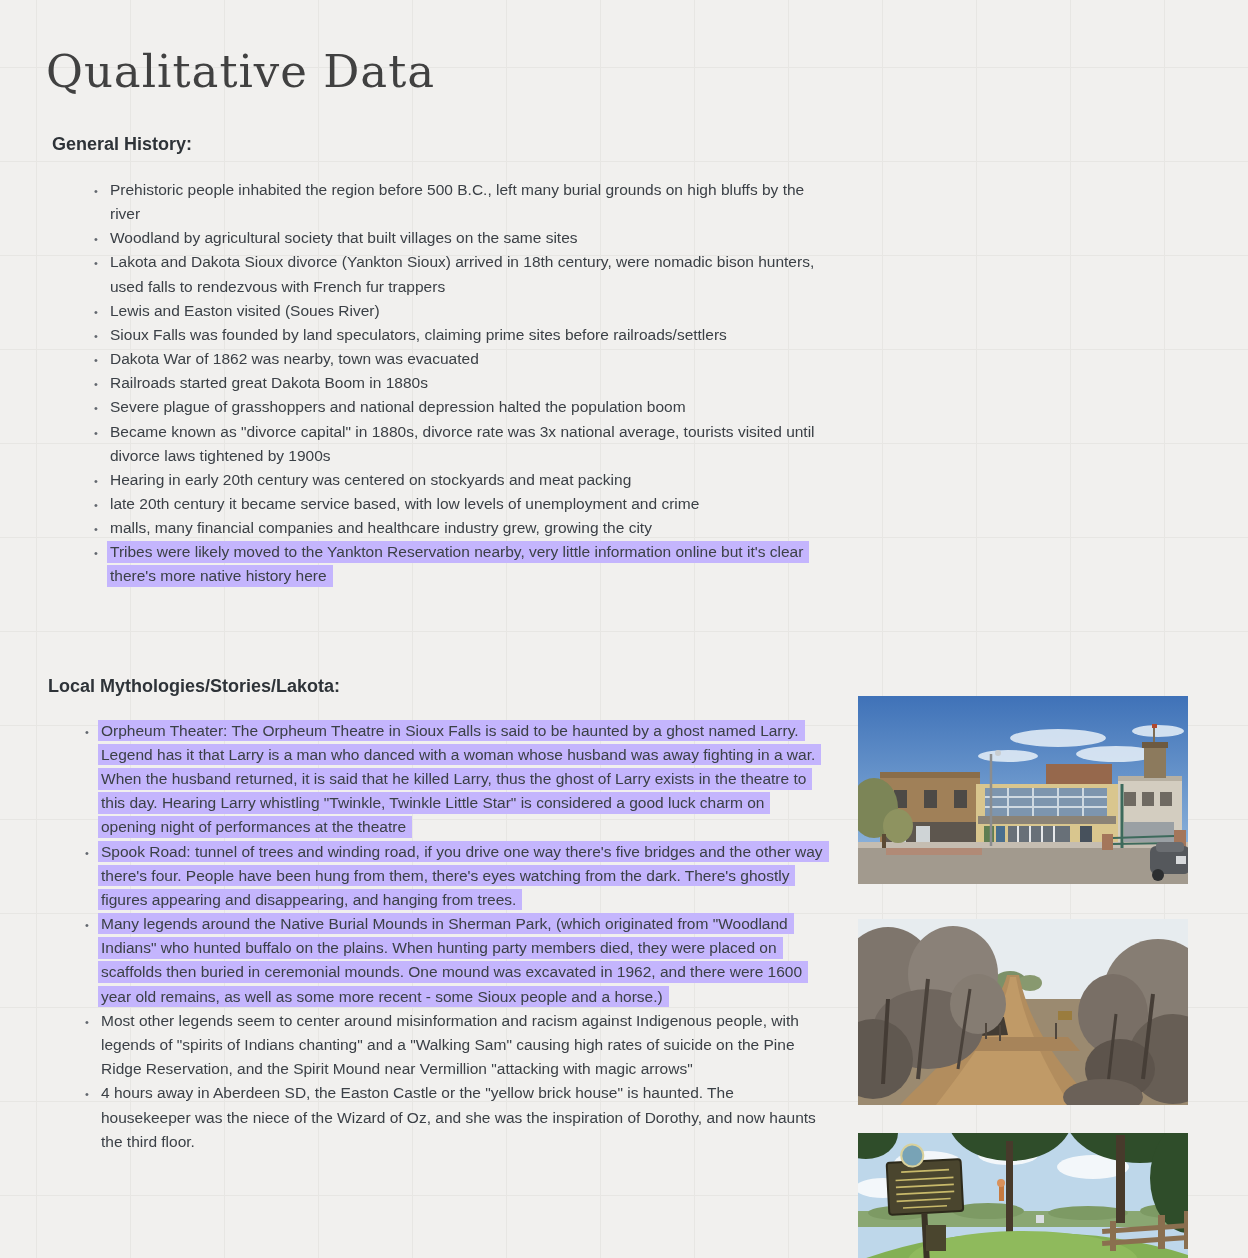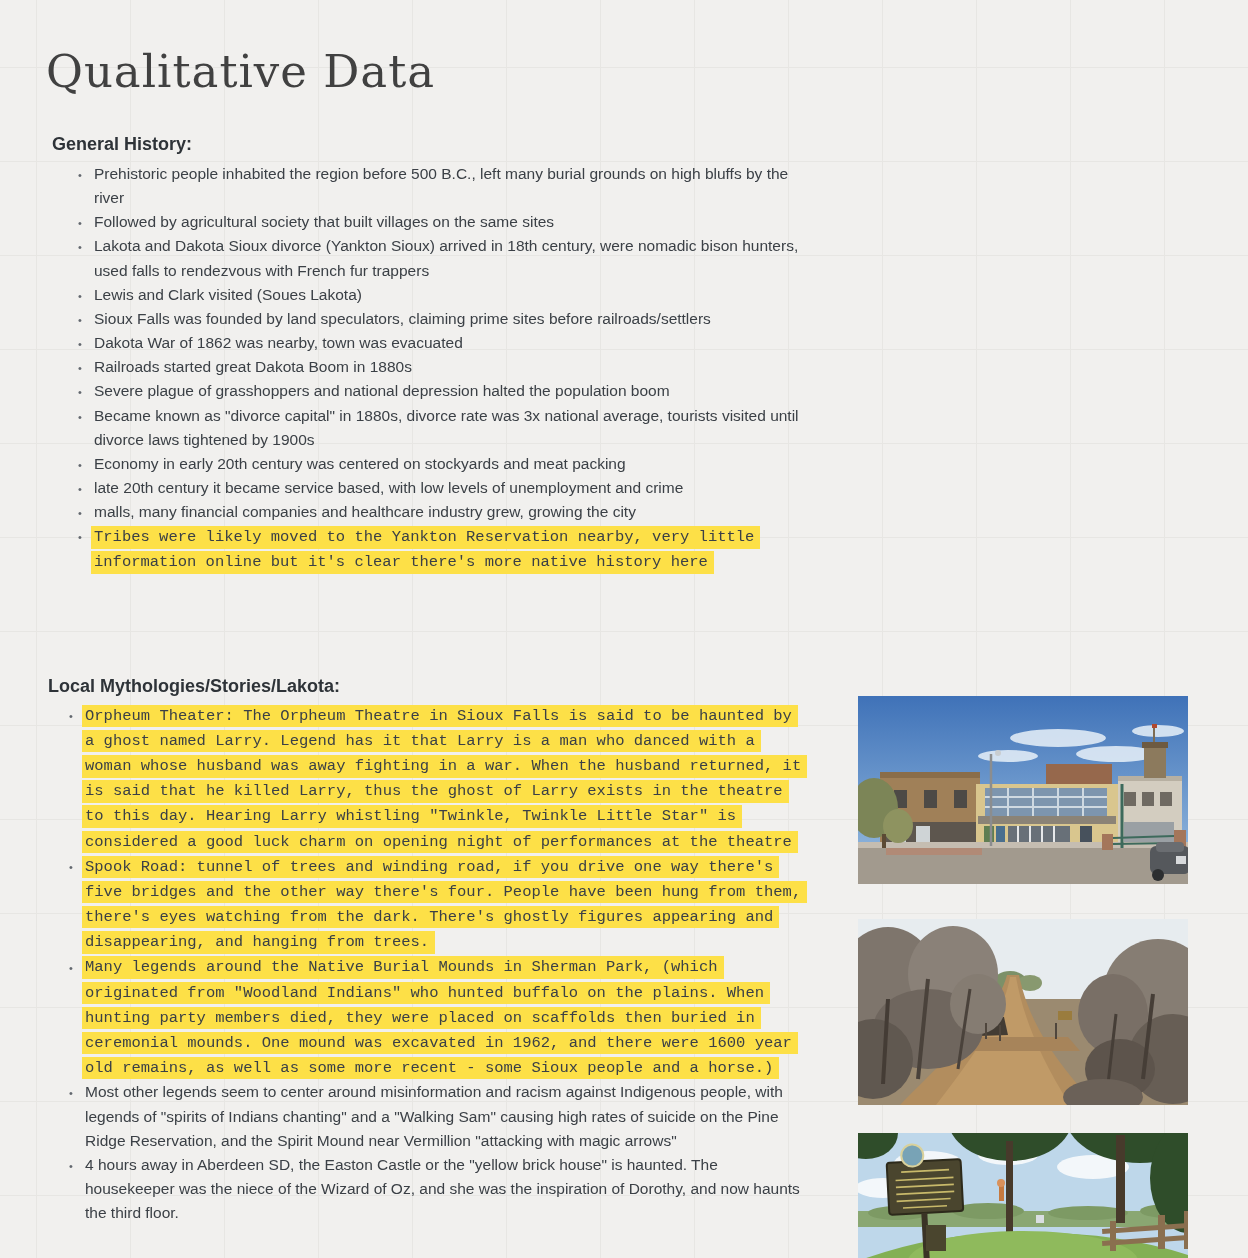--- a/index.html
+++ b/index.html
@@ -21,61 +21,60 @@
     font-weight:300;
     font-size:45px;line-height:1.15;
     color:#414141;letter-spacing:1px;text-align:center;
   }
   .section-heading{
     font-size:18px;font-weight:bold;color:#2e3338;line-height:17px;
   }
   .h1{left:52px;top:121px;}
   .h2{left:48px;top:663px;}
   ul.note-list{
-    list-style:none;margin:0;padding:0 0 0 45px;
+    list-style:none;margin:16px;padding:0 0 0 45px;
     font-size:15.5px;line-height:24.15px;
   }
   .list-1{left:49px;top:162px;width:712px;}
   .list-2{left:40px;top:703px;width:722px;}
   ul.note-list li{position:relative;}
   ul.note-list li::before{
     content:"•";position:absolute;left:-16px;top:1px;
     font-size:11px;color:#62676e;
   }
   .hl{
-    background:#fde047;
+    background:#c4b5fd;
     padding:2.2px 6px 2.2px 3px;
     margin-left:-3px;
     -webkit-box-decoration-break:clone;
     box-decoration-break:clone;
-    font-family:Liberation Mono, monospace;
   }
   .photo{border:0;display:block;background:#ddd;}
   .photo svg{display:block;}
   .ph1{left:858px;top:696px;width:330px;height:188px;}
   .ph2{left:858px;top:919px;width:330px;height:186px;}
   .ph3{left:858px;top:1133px;width:330px;height:170px;}
 </style>
 </head>
 <body>
 
 <h1 class="abs page-title">Qualitative Data</h1>
 
 <h2 class="abs section-heading h1">General History:</h2>
 <ul class="abs note-list list-1">
     <li>Prehistoric people inhabited the region before 500 B.C., left many burial grounds on high bluffs by the river</li>
-    <li>Followed by agricultural society that built villages on the same sites</li>
+    <li>Woodland by agricultural society that built villages on the same sites</li>
     <li>Lakota and Dakota Sioux divorce (Yankton Sioux) arrived in 18th century, were nomadic bison hunters, used falls to rendezvous with French fur trappers</li>
-    <li>Lewis and Clark visited (Soues Lakota)</li>
+    <li>Lewis and Easton visited (Soues River)</li>
     <li>Sioux Falls was founded by land speculators, claiming prime sites before railroads/settlers</li>
     <li>Dakota War of 1862 was nearby, town was evacuated</li>
     <li>Railroads started great Dakota Boom in 1880s</li>
     <li>Severe plague of grasshoppers and national depression halted the population boom</li>
     <li>Became known as "divorce capital" in 1880s, divorce rate was 3x national average, tourists visited until divorce laws tightened by 1900s</li>
-    <li>Economy in early 20th century was centered on stockyards and meat packing</li>
+    <li>Hearing in early 20th century was centered on stockyards and meat packing</li>
     <li>late 20th century it became service based, with low levels of unemployment and crime</li>
     <li>malls, many financial companies and healthcare industry grew, growing the city</li>
     <li><span class="hl">Tribes were likely moved to the Yankton Reservation nearby, very little information online but it's clear there's more native history here</span></li>
   </ul>
 
 <h2 class="abs section-heading h2">Local Mythologies/Stories/Lakota:</h2>
 <ul class="abs note-list list-2">
     <li><span class="hl">Orpheum Theater: The Orpheum Theatre in Sioux Falls is said to be haunted by a ghost named Larry. Legend has it that Larry is a man who danced with a woman whose husband was away fighting in a war. When the husband returned, it is said that he killed Larry, thus the ghost of Larry exists in the theatre to this day. Hearing Larry whistling "Twinkle, Twinkle Little Star" is considered a good luck charm on opening night of performances at the theatre</span></li>
     <li><span class="hl">Spook Road: tunnel of trees and winding road, if you drive one way there's five bridges and the other way there's four. People have been hung from them, there's eyes watching from the dark. There's ghostly figures appearing and disappearing, and hanging from trees.</span></li>
     <li><span class="hl">Many legends around the Native Burial Mounds in Sherman Park, (which originated from "Woodland Indians" who hunted buffalo on the plains. When hunting party members died, they were placed on scaffolds then buried in ceremonial mounds. One mound was excavated in 1962, and there were 1600 year old remains, as well as some more recent - some Sioux people and a horse.)</span></li>

